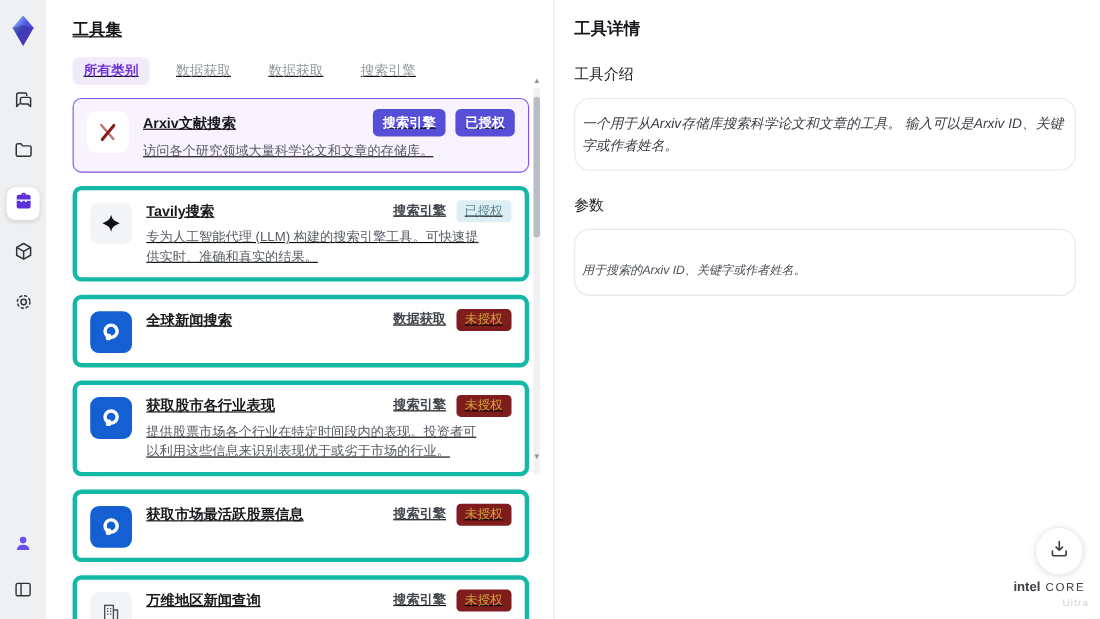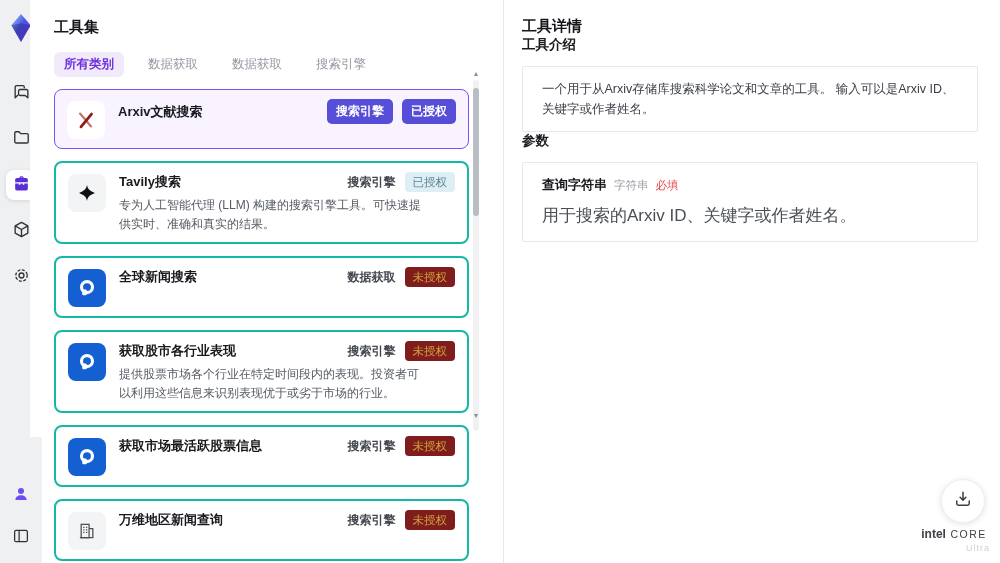--- a/index.html
+++ b/index.html
@@ -8,28 +8,28 @@
 
   
   .rail { position:absolute; left:0; top:0; width:42px; height:563px; background:#eef0f2; }
   .rail-logo { width:42px; height:44px; display:flex; align-items:center; justify-content:center; margin-top:6px; }
   .rail-nav { display:flex; flex-direction:column; align-items:center; gap:16px; margin-top:28px; }
   .rail-btn { width:30px; height:30px; border-radius:8px; display:flex; align-items:center; justify-content:center; cursor:pointer; }
   .rail-btn.active { background:#fff; box-shadow:0 1px 4px rgba(0,0,0,.12); }
   .rail-bottom { position:absolute; bottom:10px; left:0; width:42px; display:flex; flex-direction:column; align-items:center; gap:12px; }
 
   
-  .list-panel { position:absolute; left:30px; top:0; width:461px; height:437px; background:#fff; padding:18px 24px 0 24px; }
+  .list-panel { position:absolute; left:42px; top:0; width:461px; height:437px; background:#fff; padding:18px 24px 0 24px;text-decoration:underline; }
   .panel-title { font-size:15px; font-weight:bold; color:#15171a; }
   .tabs { display:flex; gap:14px; margin-top:15px; align-items:center;text-align:right; }
   .tab { font-size:12.5px; color:#9398a1; padding:4px 10px; border-radius:6px; cursor:pointer; white-space:nowrap; }
   .tab.active { background:#f0eafa; color:#6f33db; font-weight:bold; }
 
   .tool-list { margin-top:12px; width:415px; }
-  .tool-card { border:2px solid #14b8a6; border-radius:8px; background:#fff;
+  .tool-card { border:4px solid #14b8a6; border-radius:8px; background:#fff;
     padding:9px 12px; margin-bottom:12px; display:flex; gap:13px; cursor:pointer; }
   .tool-card.selected { border:1.5px solid #7b52ee; background:#f8f3fe; }
   .tile { width:38px; height:38px; border-radius:8px; flex:none; display:flex;
     align-items:center; justify-content:center; margin-top:2px; }
   .tile-arxiv-logo { background:#ffffff; }
   .tile-sparkle { background:#f3f4f6; }
   .tile-news-globe { background:#1460d2; }
   .tile-building { background:#f3f4f6; }
   .tool-main { flex:1; min-width:0; }
   .tool-head { display:flex; align-items:center; }
@@ -48,28 +48,28 @@
     background:#f1f1f3; border-radius:3px; }
   .scroll-thumb { position:absolute; top:8px; left:0; width:6px; height:128px;
     background:#b9bdc4; border-radius:3px; cursor:grab; }
   .scroll-arrow { position:absolute; right:11px; font-size:7px; color:#8d9097; width:8px; text-align:center; }
   .scroll-arrow.up { top:70px; } .scroll-arrow.down { bottom:18px; }
 
   
   .detail-panel { position:absolute; left:503px; top:0; width:497px; height:563px;
     background:#fff; border-left:1px solid #e8e9eb; padding:17px 22px 0 18px; }
   .detail-title { font-size:15px; font-weight:bold; color:#15171a; }
-  .section-h { font-size:13.5px; font-weight:bold; color:#1a1c1f; }
-  .box { border:1px solid #e7e8ea; border-radius:2px; background:#fff;
-    padding:12px 19px; margin-top:12px; font-size:12.5px; color:#3a3e45; line-height:1.6; }
+  .section-h { font-size:13.5px; font-weight:normal; color:#1a1c1f; margin-top:23px; }
+  .box { border:1px solid #e7e8ea; border-radius:14px; background:#fff;
+    padding:12px 6px; margin-top:12px; font-size:12.5px; color:#3a3e45; line-height:1.6;font-style:italic; }
   .param-line { display:flex; align-items:baseline; gap:7px; }
   .param-name { font-weight:bold; font-size:13px; color:#17191c; }
   .param-type { font-size:11.5px; color:#9aa0a8; }
   .param-req  { font-size:11.5px; color:#e5484d; }
-  .param-desc { margin-top:6px; font-size:17px; color:#4a4e55; }
+  .param-desc { margin-top:17px; font-size:11px; color:#4a4e55; }
 
   
   .dl-btn { position:absolute; right:15px; bottom:40px; width:44px; height:44px; border-radius:50%;
     background:#fff; border:1px solid #efefef; box-shadow:0 1px 6px rgba(0,0,0,.12);
     display:flex; align-items:center; justify-content:center; cursor:pointer; }
   .brand { position:absolute; right:10px; bottom:10px; width:72px; text-align:center; color:#3f4146; }
   .brand .b1 { font-weight:bold; font-size:12px; }
   .brand .b2 { font-size:10.5px; letter-spacing:1.5px; }
   .brand .b3 { display:block; text-align:right; font-size:9px; color:#cfd1d5; margin-top:1px; letter-spacing:1px; }
 </style>
@@ -153,20 +153,21 @@
           </svg>
         </div>
     <div class="tool-main">
       <div class="tool-head">
         <span class="tool-name">Arxiv文献搜索</span>
         <span class="tool-badges">
           <span class="cat">搜索引擎</span>
           <span class="auth auth-yes">已授权</span>
         </span>
       </div>
+      <div class="tool-desc">访问各个研究领域大量科学论文和文章的存储库。</div>
     </div>
   </div>
       <div class="tool-card">
     <div class="tile tile-sparkle">
           <svg width="20" height="20" viewBox="0 0 24 24" fill="#101114">
             <path d="M12 2.5c.9 4.6 2.4 6.6 9.5 9.5-7.1 2.9-8.6 4.9-9.5 9.5-.9-4.6-2.4-6.6-9.5-9.5 7.1-2.9 8.6-4.9 9.5-9.5z"></path>
           </svg>
         </div>
     <div class="tool-main">
       <div class="tool-head">
@@ -257,25 +258,20 @@
   </div>
   <div class="scroll-arrow down">▼</div>
 </div>
 
 <div class="detail-panel">
   <div class="detail-title">工具详情</div>
   <div class="section-h">工具介绍</div>
   <div class="box">一个用于从Arxiv存储库搜索科学论文和文章的工具。 输入可以是Arxiv ID、关键字或作者姓名。</div>
   <div class="section-h">参数</div>
   <div class="box">
-    <div class="param-line">
-      <span class="param-name">查询字符串</span>
-      <span class="param-type">字符串</span>
-      <span class="param-req">必填</span>
-    </div>
     <div class="param-desc">用于搜索的Arxiv ID、关键字或作者姓名。</div>
   </div>
 </div>
 
 <div class="dl-btn">
   <span>
     <svg width="20" height="20" viewBox="0 0 24 24" fill="none" stroke="#3c3f44" stroke-width="1.8" stroke-linecap="round" stroke-linejoin="round">
       <path d="M12 4v9M8.5 10L12 13.5 15.5 10"></path>
         <path d="M4.5 14.5v3a2 2 0 0 0 2 2h11a2 2 0 0 0 2-2v-3"></path>
     </svg>

